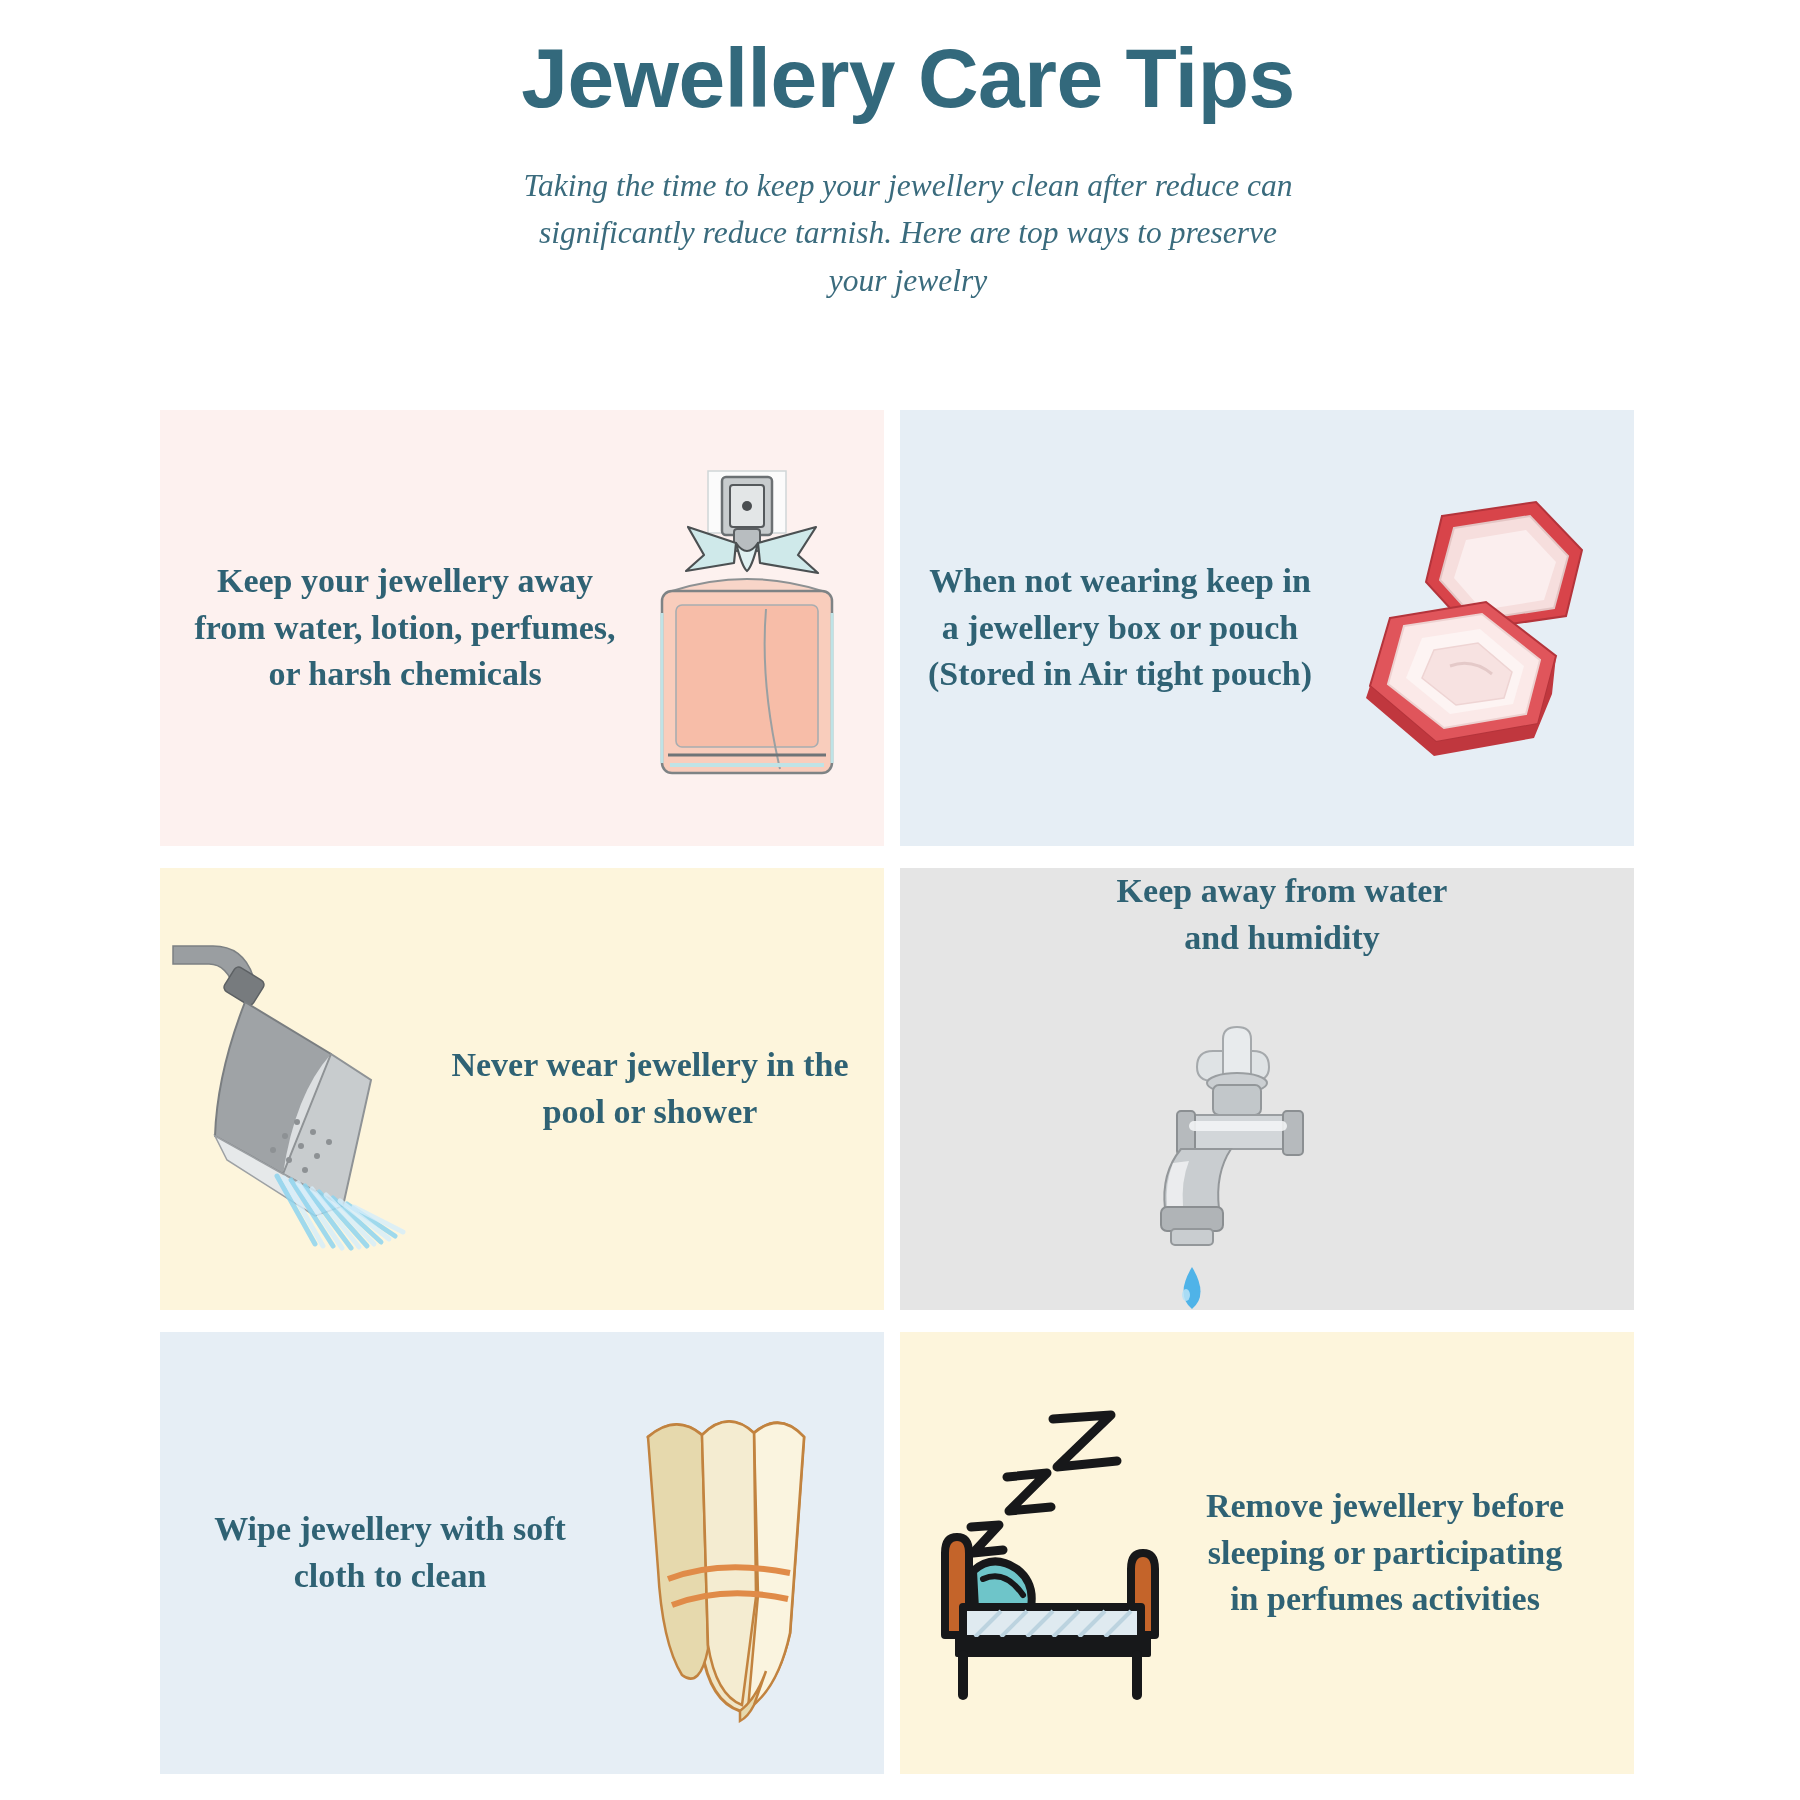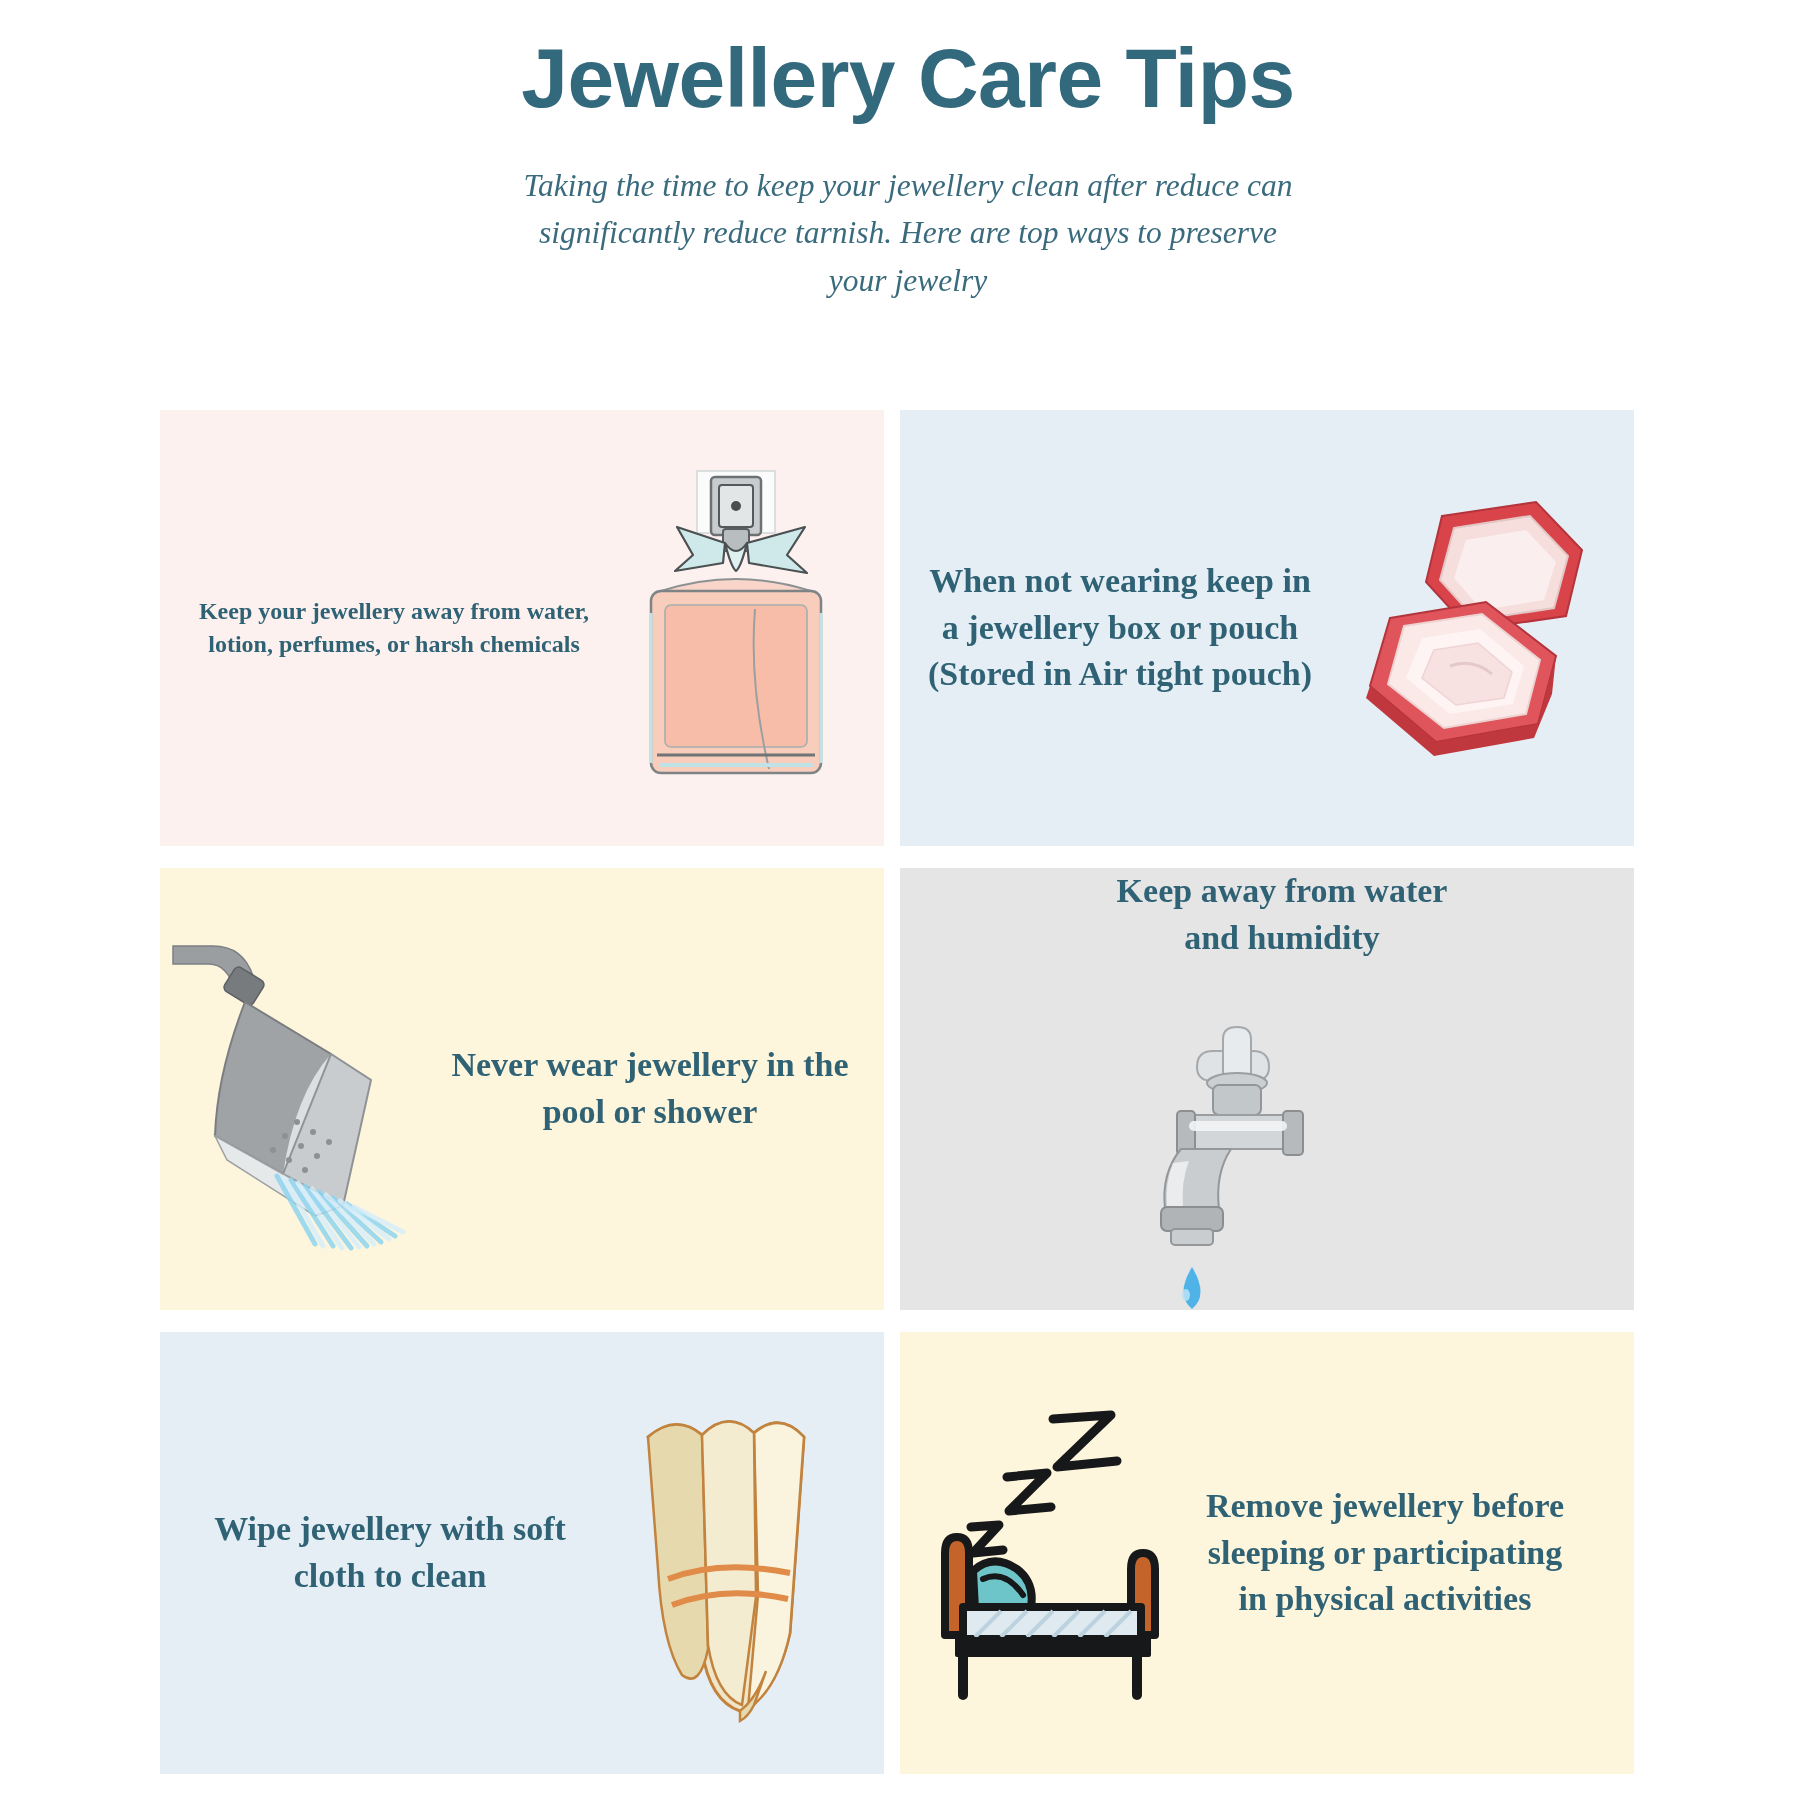--- a/index.html
+++ b/index.html
@@ -67,21 +67,21 @@
   }
   .art{
     position:relative;
     display:flex;
     align-items:center;
     justify-content:center;
     flex:none;
   }
 
   
-  .c1 .card-text{ width:430px; margin-left:19px; font-size:24px; }
+  .c1 .card-text{ width:430px; margin-left:30px; font-size:34px; }
   .c1 .art{ width:250px; height:100%; }
   .c2 .card-text{ width:400px; margin-left:20px; font-size:34px; }
   .c2 .art{ width:290px; height:100%; }
   .c3 .art{ width:290px; height:100%; }
   .c3 .card-text{ width:400px; font-size:34px; }
   .c4 .card-text{ width:360px; margin-left:30px; font-size:34px; }
   .c4 .art{ width:300px; height:100%; }
   .c5 .card-text{ width:380px; margin-left:40px; font-size:34px; }
   .c5 .art{ width:290px; height:100%; }
   .c6 .art{ width:300px; height:100%; }
@@ -293,18 +293,18 @@
               <line x1="174" y1="234" x2="200" y2="208"></line>
               <line x1="200" y1="234" x2="226" y2="208"></line>
             </g>
 
             <path d="M52 236 L244 236 L244 252 L52 252 Z" fill="#17181a" stroke="#17181a" stroke-width="4" stroke-linejoin="round"></path>
 
             <path d="M58 252 L58 292" stroke="#17181a" stroke-width="10" stroke-linecap="round"></path>
             <path d="M232 252 L232 292" stroke="#17181a" stroke-width="10" stroke-linecap="round"></path>
           </svg>
         </div>
-        <div class="card-text">Remove jewellery before sleeping or participating in physical activities</div>
+        <div class="card-text">Remove jewellery before sleeping or participating in perfumes activities</div>
       </div>
     </div>
 
   </div>
 </div>
 
 </body></html>

